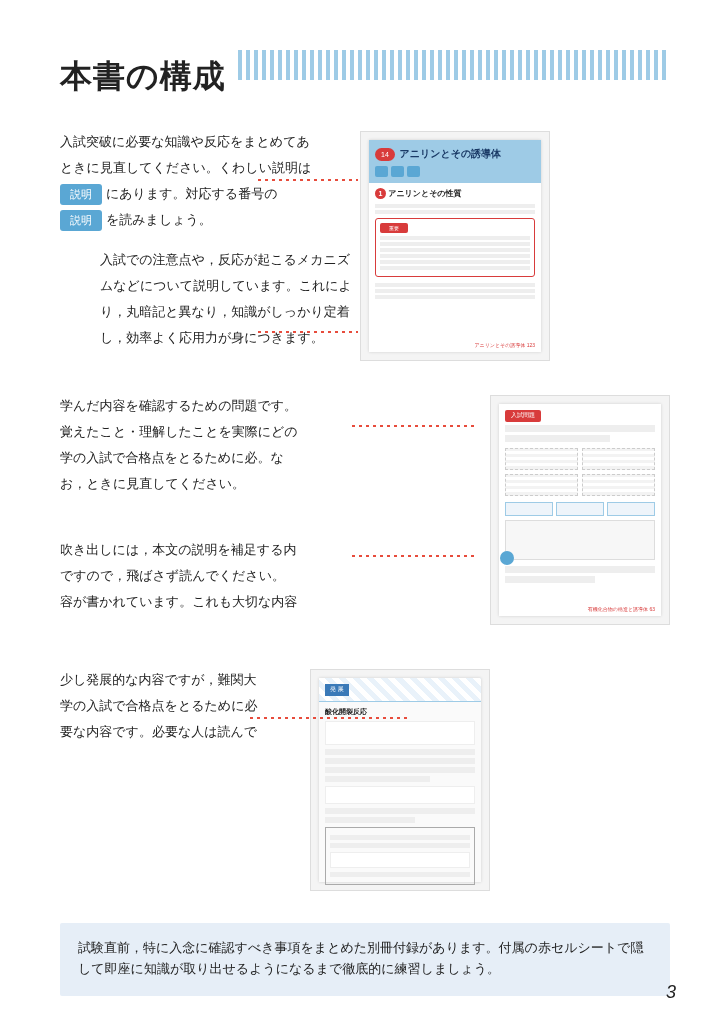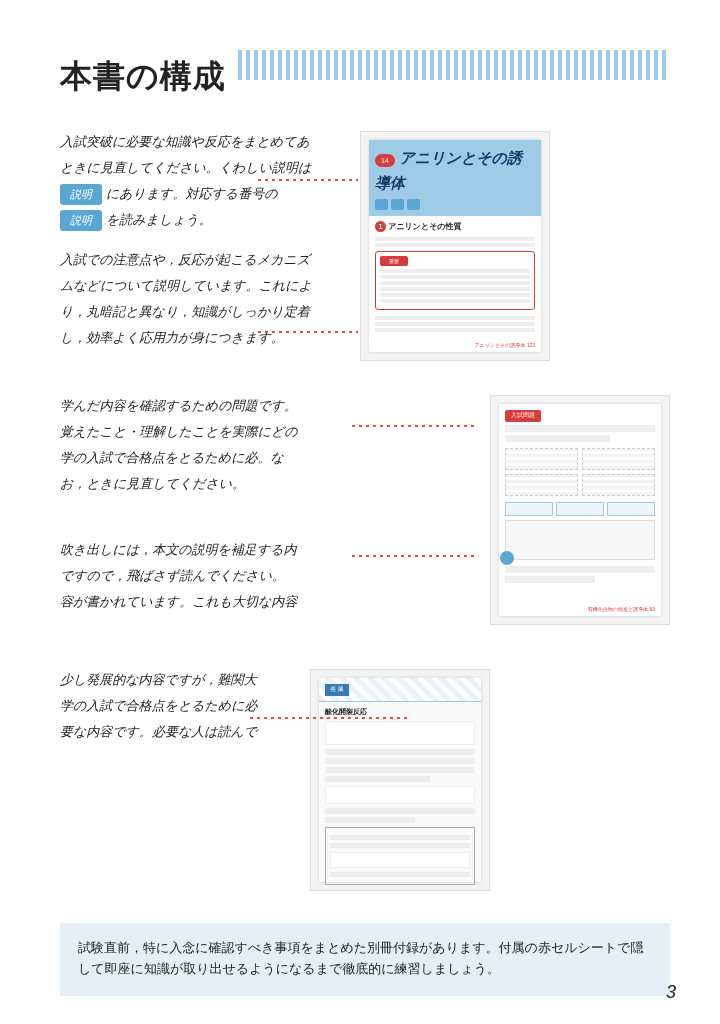--- a/index.html
+++ b/index.html
@@ -26,21 +26,21 @@
   }
 
   
   .row { display: flex; margin-bottom: 24px; position: relative; }
   .row.right-text .thumb { order: 1; }
   .row.left-text .thumb { order: 2; margin-left: auto; }
 
   .text-col { width: 290px; }
 
   
-  .desc { font-size: 13px; line-height: 1.7; font-style: italic; }
+  .desc { font-size: 13px; line-height: 1.7; }
   .desc p { margin-bottom: 4px; }
   .badge {
     display: inline-block;
     background: #5aa7d4;
     color: #fff;
     font-size: 11px;
     padding: 1px 10px 1px 10px;
     border-radius: 3px;
     margin-right: 4px;
     vertical-align: middle;
@@ -84,21 +84,21 @@
     inset: 8px;
     background: #fff;
     box-shadow: 0 0 3px rgba(0,0,0,.15);
     font-size: 6px;
     padding: 6px;
   }
   
   .t1 { width: 190px; height: 230px; }
   .t1 .hdr { background:#9ecbe6; margin:-6px -6px 4px -6px; padding:6px; }
   .t1 .hdr .bub{display:inline-block;background:#d83b3b;color:#fff;border-radius:10px;font-size:7px;padding:1px 6px;margin-right:3px;}
-  .t1 .hdr .ttl{font-size:15px;font-weight:700;color:#1a3a66;font-style:italic;}
+  .t1 .hdr .ttl{font-size:10px;font-weight:700;color:#1a3a66;}
   .t1 .hdr .sub{margin-top:4px;display:flex;gap:3px;}
   .t1 .hdr .sub span{background:#5aa7d4;color:#fff;font-size:5px;padding:1px 4px;border-radius:2px;}
   .t1 .cnum{display:inline-block;background:#d83b3b;color:#fff;border-radius:50%;width:11px;height:11px;text-align:center;line-height:11px;font-size:7px;}
   .t1 .cttl{font-size:8px;font-weight:700;margin:4px 0;}
   .t1 .box{border:1px solid #d83b3b;border-radius:3px;padding:4px;margin-top:4px;}
   .t1 .bar{background:#d83b3b;color:#fff;font-size:5px;display:inline-block;padding:1px 4px;border-radius:2px;}
   .t1 .line{height:4px;background:#eee;margin:2px 0;}
   .t1 .foot{position:absolute;bottom:3px;right:6px;color:#d83b3b;font-size:5px;}
 
   
@@ -165,21 +165,21 @@
     <div class="desc">
       <p>入試突破に必要な知識や反応をまとめてあ</p>
       <p>ときに見直してください。くわしい説明は</p>
       <p>
         <span class="badge">説明</span><span>にあります。対応する番号の</span>
       </p>
       <p>
         <span class="badge">説明</span><span>を読みましょう。</span>
       </p>
     </div>
-    <div class="desc" style="margin-top:18px;">
+    <div class="desc" style="margin-top:18px;margin-left:40px;">
       <p>入試での注意点や，反応が起こるメカニズ</p>
       <p>ムなどについて説明しています。これによ</p>
       <p>り，丸暗記と異なり，知識がしっかり定着</p>
       <p>し，効率よく応用力が身につきます。</p>
     </div>
   </div>
 
   <div class="dots" style="left:198px;right:312px;top:48px;"></div>
   <div class="dots" style="left:198px;right:312px;top:200px;"></div>
 </div>

